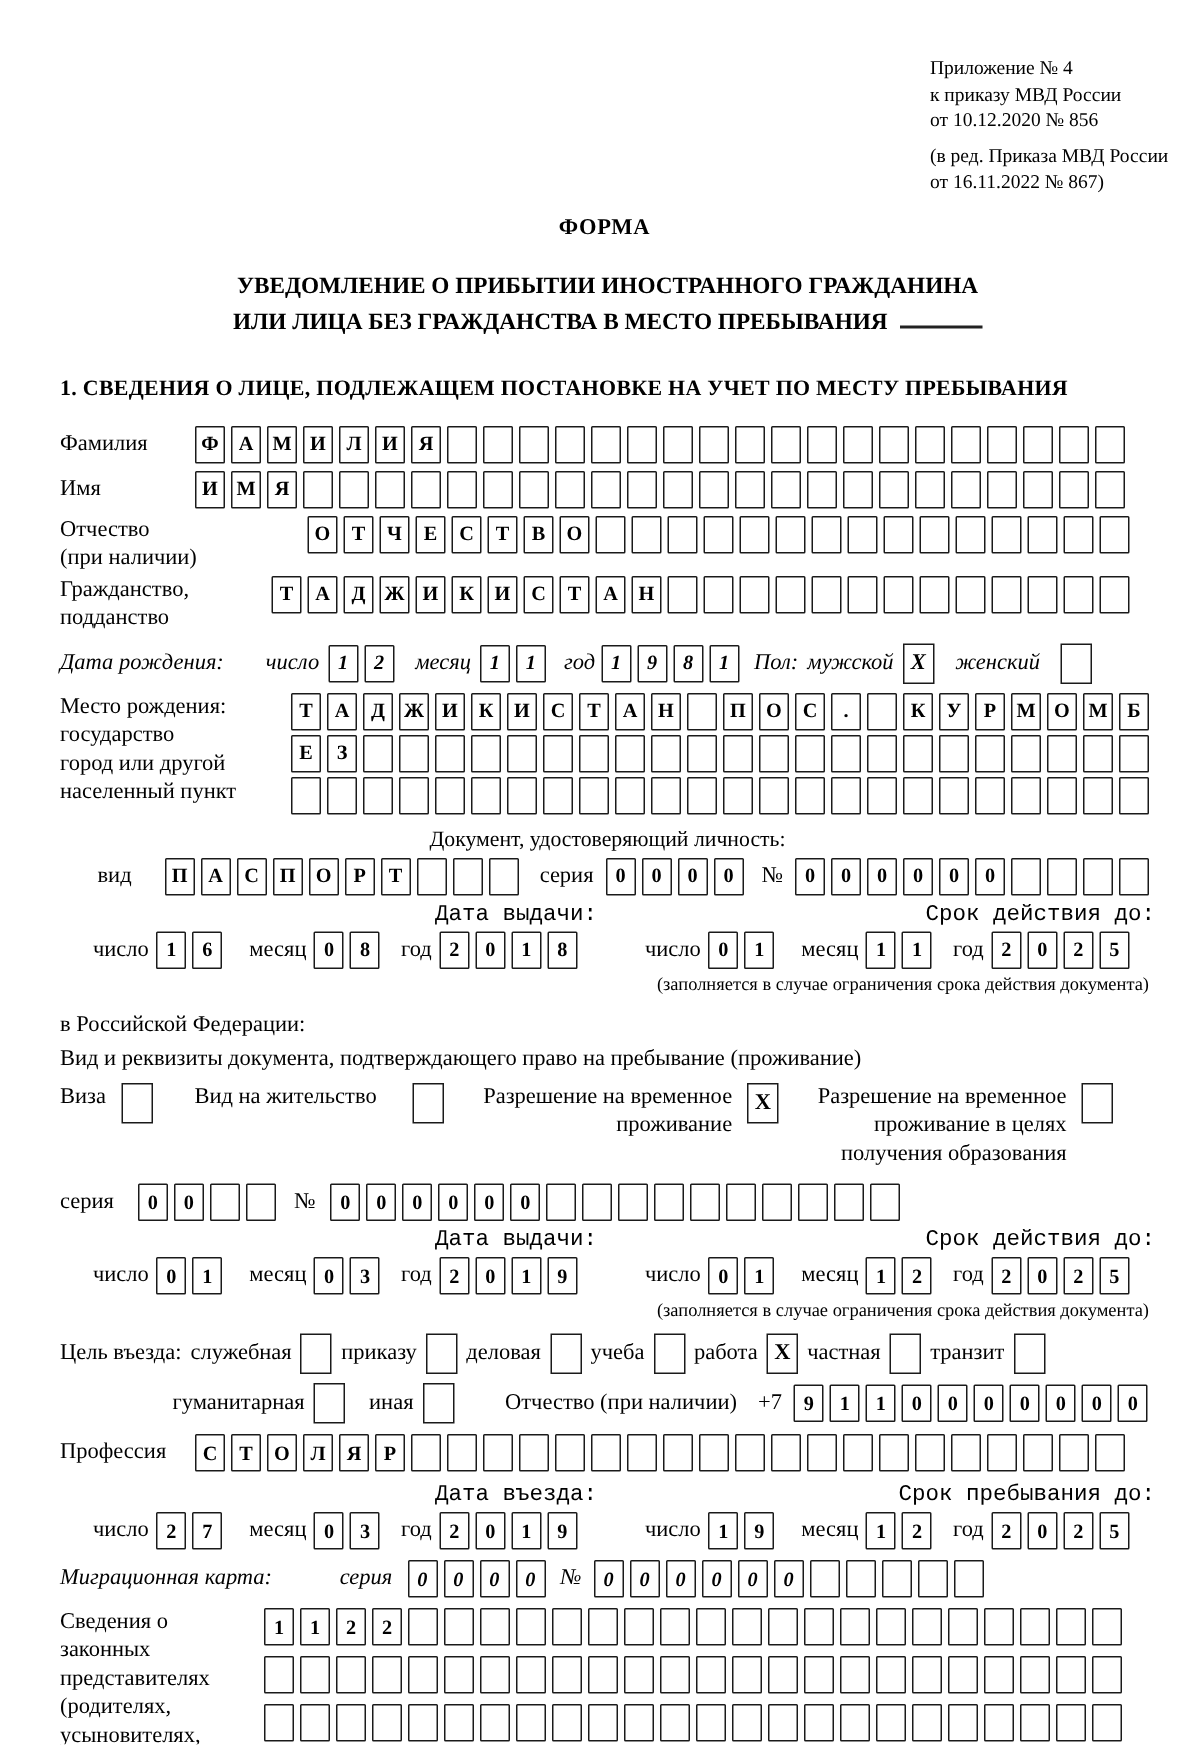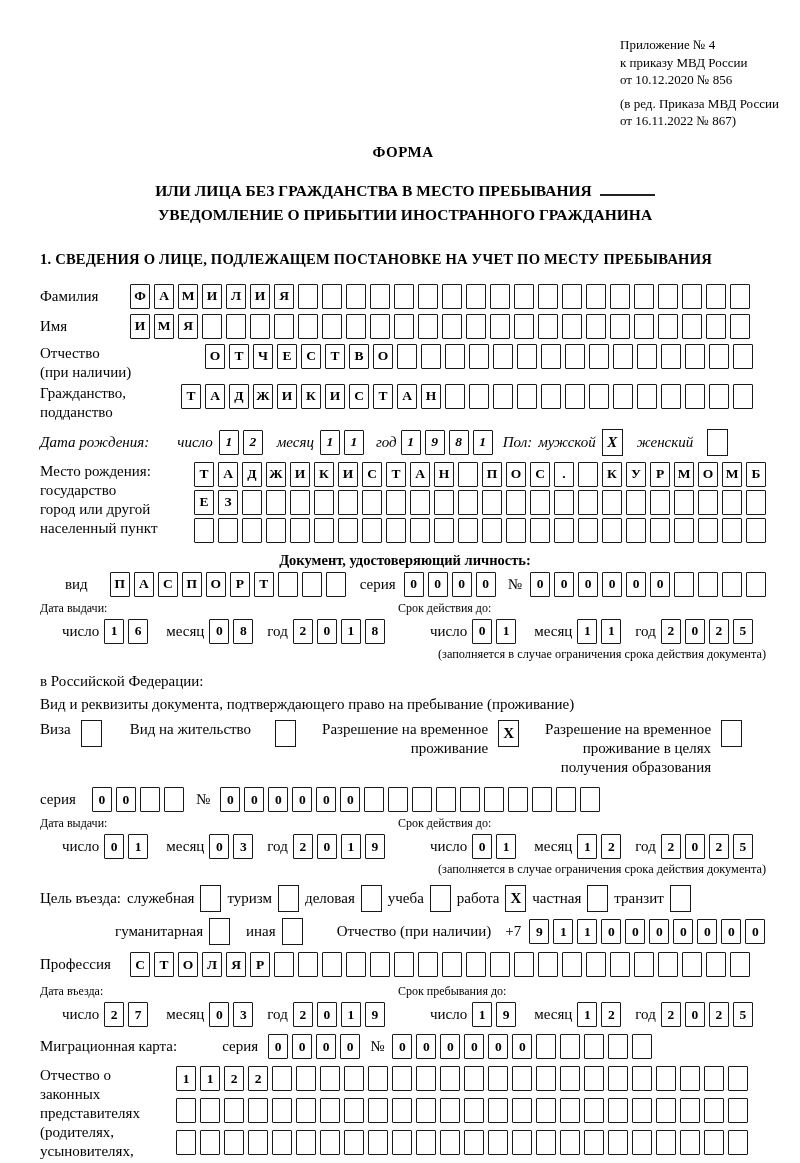--- a/index.html
+++ b/index.html
@@ -26,29 +26,29 @@
   .cell { width:20px; height:25px; box-sizing:border-box; border:1.7px solid #1a1a1a; border-radius:1px; margin-right:4px; display:flex; align-items:center; justify-content:center; font-weight:bold; font-size:13.5px; flex:0 0 20px; }
   .box { width:21px; height:27px; box-sizing:border-box; border:1.7px solid #1a1a1a; display:flex; align-items:center; justify-content:center; font-weight:bold; font-size:15px; flex:0 0 21px; }
 
   
   .w-surname { width:90px; }
   .w-patronymic { width:165px; }
   .w-citizenship { width:141px; }
   .w-birthplace { width:164px; }
   .w-legal { width:136px; }
 
-  .doc-heading { text-align:center; font-weight:bold; font-size:14.5px; margin-top:6px; }
+  .doc-heading { text-align:center; font-weight:normal; font-size:14.5px; margin-top:6px; }
   .kind-lbl { margin-left:25px; margin-right:22px; }
   .series-lbl { margin-left:10px; margin-right:8px; }
   .num-lbl { margin-left:8px; margin-right:8px; }
 
   .dates { display:flex; margin-top:4px; font-size:15px; }
   .dcol-left { width:358px; }
   .dcol-right { flex:1; }
-  .dhead { text-align:left; font-size:12px; }
+  .dhead { text-align:right; font-size:15px;font-family:Liberation Mono, monospace; }
   .drow { display:flex; align-items:center; margin-top:3px; }
   .drow .lbl { margin-right:5px; }
   .drow .mlab { margin-left:14px; }
   .drow .ylab { margin-left:10px; }
   .dcol-left .drow { margin-left:22px; }
   .dcol-right .drow { margin-left:32px; }
   .note { font-size:12.3px; text-align:right; margin-top:3px; padding-right:4px; }
 
   .intro { font-size:15px; margin-top:8px; line-height:1.55; }
   .visa-row { margin-top:4px; }
@@ -73,22 +73,22 @@
     <div>от 10.12.2020 № 856</div>
     <div class="rev">
       <div>(в ред. Приказа МВД России</div>
       <div>от 16.11.2022 № 867)</div>
     </div>
   </div>
 
   <div class="forma">ФОРМА</div>
 
   <div class="title">
+    <div>УВЕДОМЛЕНИЕ О ПРИБЫТИИ ИНОСТРАННОГО ГРАЖДАНИНА</div>
     <div><span>ИЛИ ЛИЦА БЕЗ ГРАЖДАНСТВА В МЕСТО ПРЕБЫВАНИЯ</span><span class="title-underline"></span></div>
-    <div>УВЕДОМЛЕНИЕ О ПРИБЫТИИ ИНОСТРАННОГО ГРАЖДАНИНА</div>
   </div>
 
   <div class="sec-heading">1. СВЕДЕНИЯ О ЛИЦЕ, ПОДЛЕЖАЩЕМ ПОСТАНОВКЕ НА УЧЕТ ПО МЕСТУ ПРЕБЫВАНИЯ</div>
 
   <div class="row" style="margin-top:16px;">
     <span class="lbl w-surname">Фамилия</span>
     <span class="cells">
         <span class="cell">Ф</span>
         <span class="cell">А</span>
         <span class="cell">М</span>
@@ -523,21 +523,21 @@
   </div>
   <div class="note">(заполняется в случае ограничения срока действия документа)</div>
 
   <div class="row purpose-row" style="margin-top:8px;">
     <span class="lbl" style="margin-right:6px;">Цель въезда:</span>
     <span class="opt">
         <span class="olbl">служебная</span>
         <span class="box"></span>
       </span>
     <span class="opt">
-        <span class="olbl">туризм</span>
+        <span class="olbl">приказу</span>
         <span class="box"></span>
       </span>
     <span class="opt">
         <span class="olbl">деловая</span>
         <span class="box"></span>
       </span>
     <span class="opt">
         <span class="olbl">учеба</span>
         <span class="box"></span>
       </span>
@@ -652,21 +652,21 @@
         <span class="cells">
             <span class="cell">2</span>
             <span class="cell">0</span>
             <span class="cell">2</span>
             <span class="cell">5</span>
           </span>
       </div>
     </div>
   </div>
 
-  <div class="row" style="margin-top:7px;">
+  <div class="row" style="margin-top:7px;font-style:italic;">
     <span class="lbl">Миграционная карта:</span>
     <span class="lbl mk-series">серия</span>
     <span class="cells">
         <span class="cell">0</span>
         <span class="cell">0</span>
         <span class="cell">0</span>
         <span class="cell">0</span>
       </span>
     <span class="lbl" style="margin-left:6px;margin-right:8px;">№</span>
     <span class="cells">
@@ -679,21 +679,21 @@
         <span class="cell"></span>
         <span class="cell"></span>
         <span class="cell"></span>
         <span class="cell"></span>
         <span class="cell"></span>
       </span>
   </div>
 
   <div class="row top" style="margin-top:7px;">
     <span class="mlabel w-legal">
-      <div>Отчество о</div>
+      <div>Сведения о</div>
       <div>законных</div>
       <div>представителях</div>
       <div>(родителях,</div>
       <div>усыновителях,</div>
 
     </span>
     <span class="cellcol">
       <div class="cells" style="margin-bottom:7px;">
           <span class="cell">1</span>
           <span class="cell">1</span>

